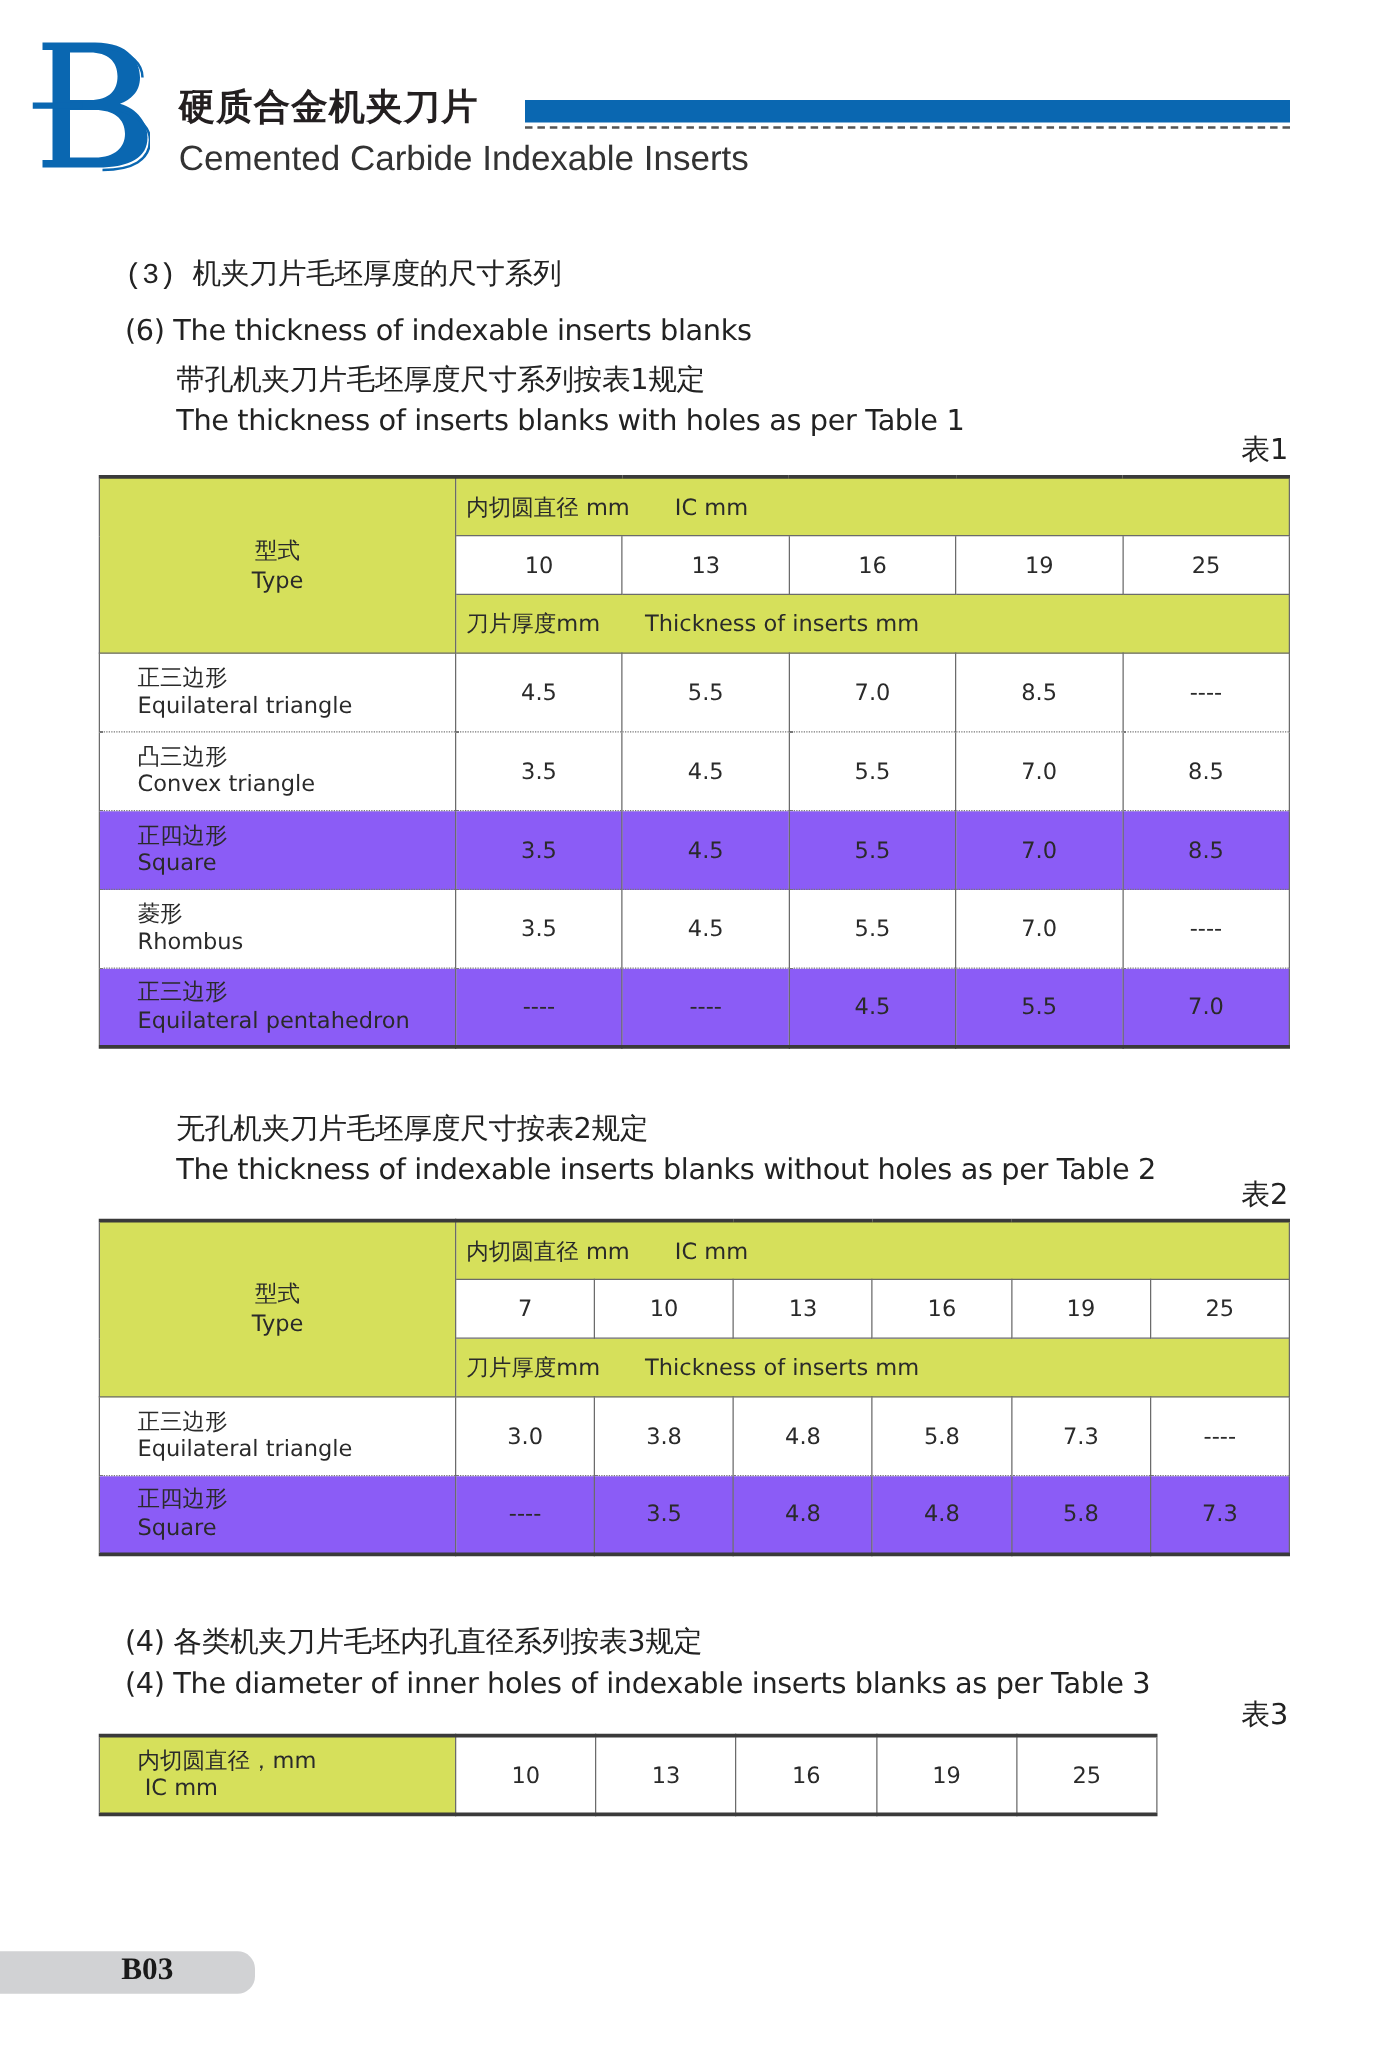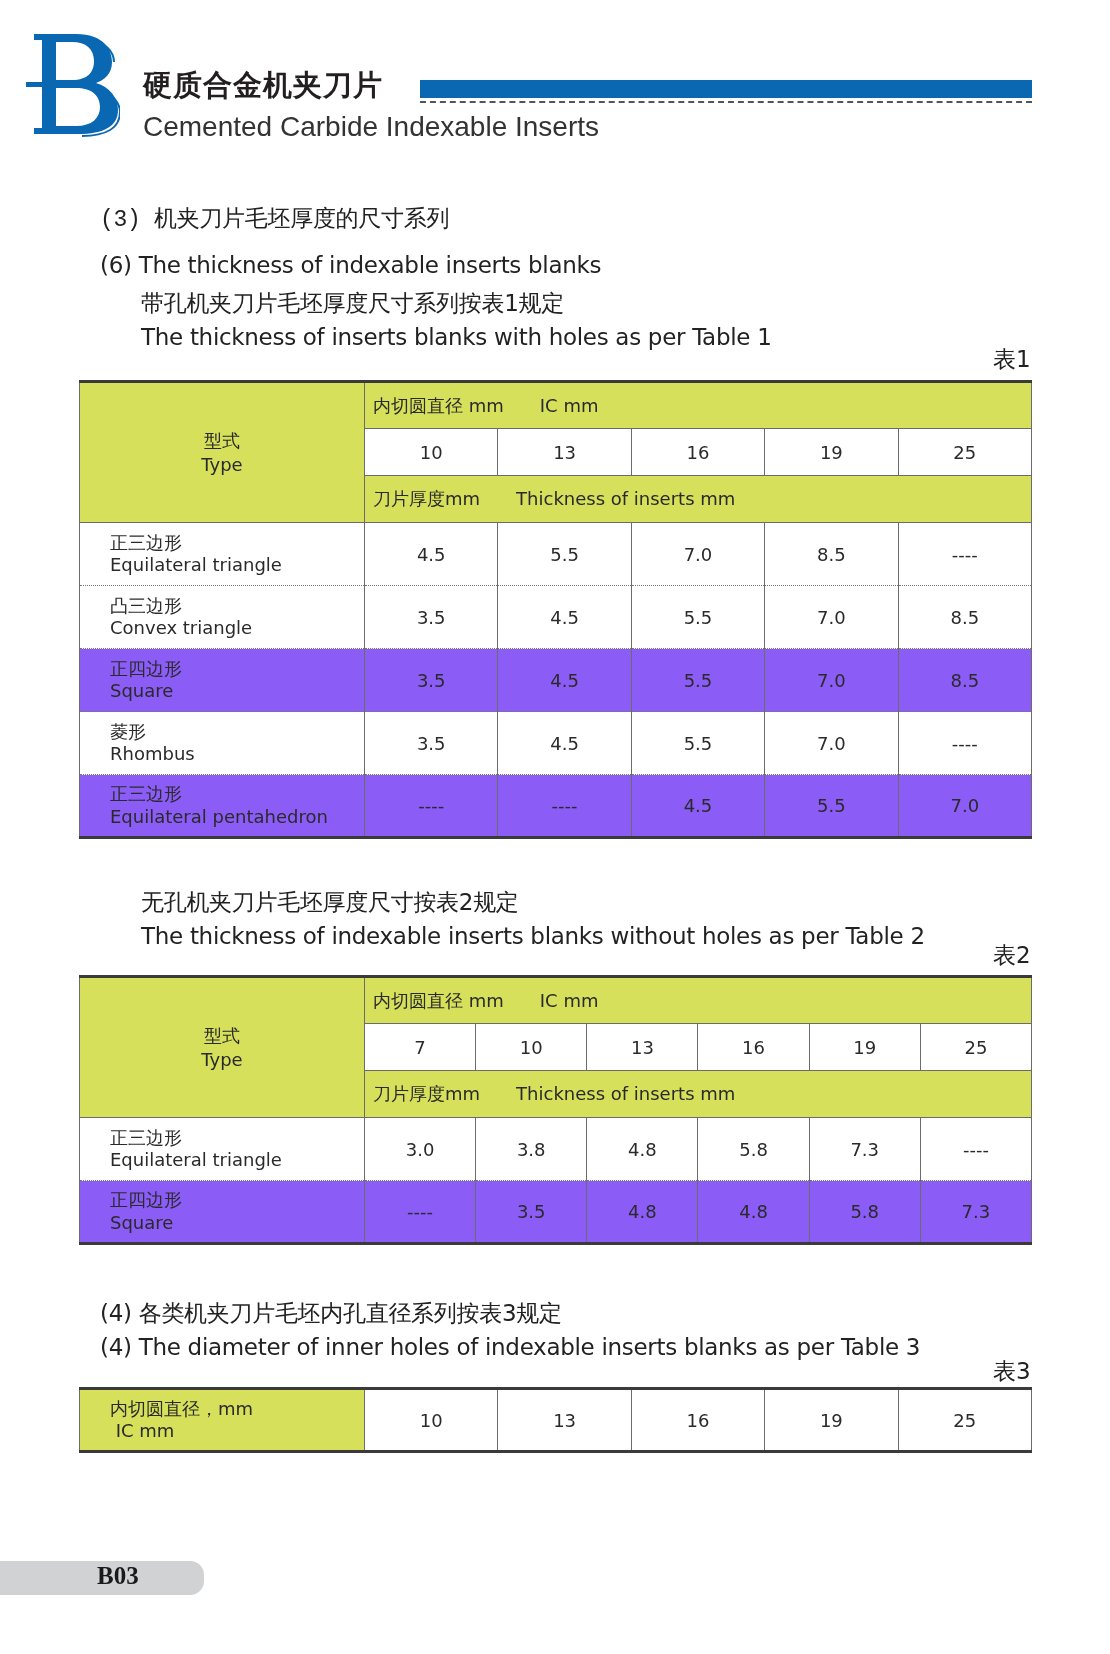--- a/index.html
+++ b/index.html
@@ -200,21 +200,21 @@
     <td>5.8</td>
     <td>7.3</td>
   </tr>
 </tbody>
   </table>
 
 <div class="para" style="left:100px; top:1298px;">(4) 各类机夹刀片毛坯内孔直径系列按表3规定</div>
 <div class="para" style="left:100px; top:1334px;">(4) The diameter of inner holes of indexable inserts blanks as per Table 3</div>
 <div class="table-tag" style="left:993px; top:1356px;">表3</div>
 
-<table style="left:79px; top:1387px; width:953px;">
+<table style="left:79px; top:1387px; width:847px;">
   <colgroup>
       <col style="width:285px">
       <col>
       <col>
       <col>
       <col>
       <col>
     </colgroup>
   <tbody>
       <tr class="dotted" style="height:63px;">

